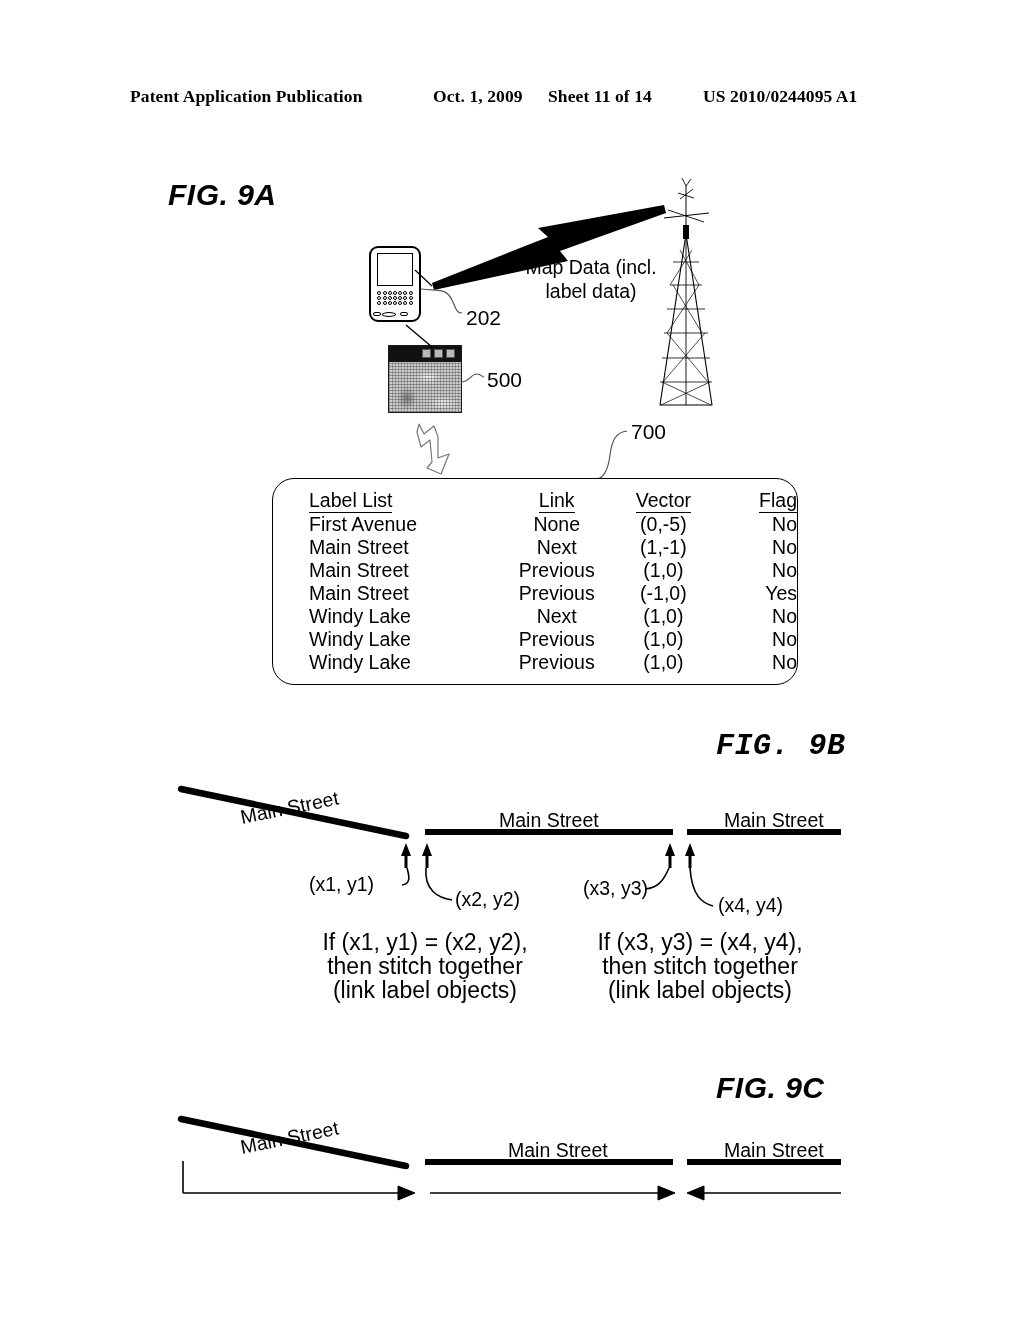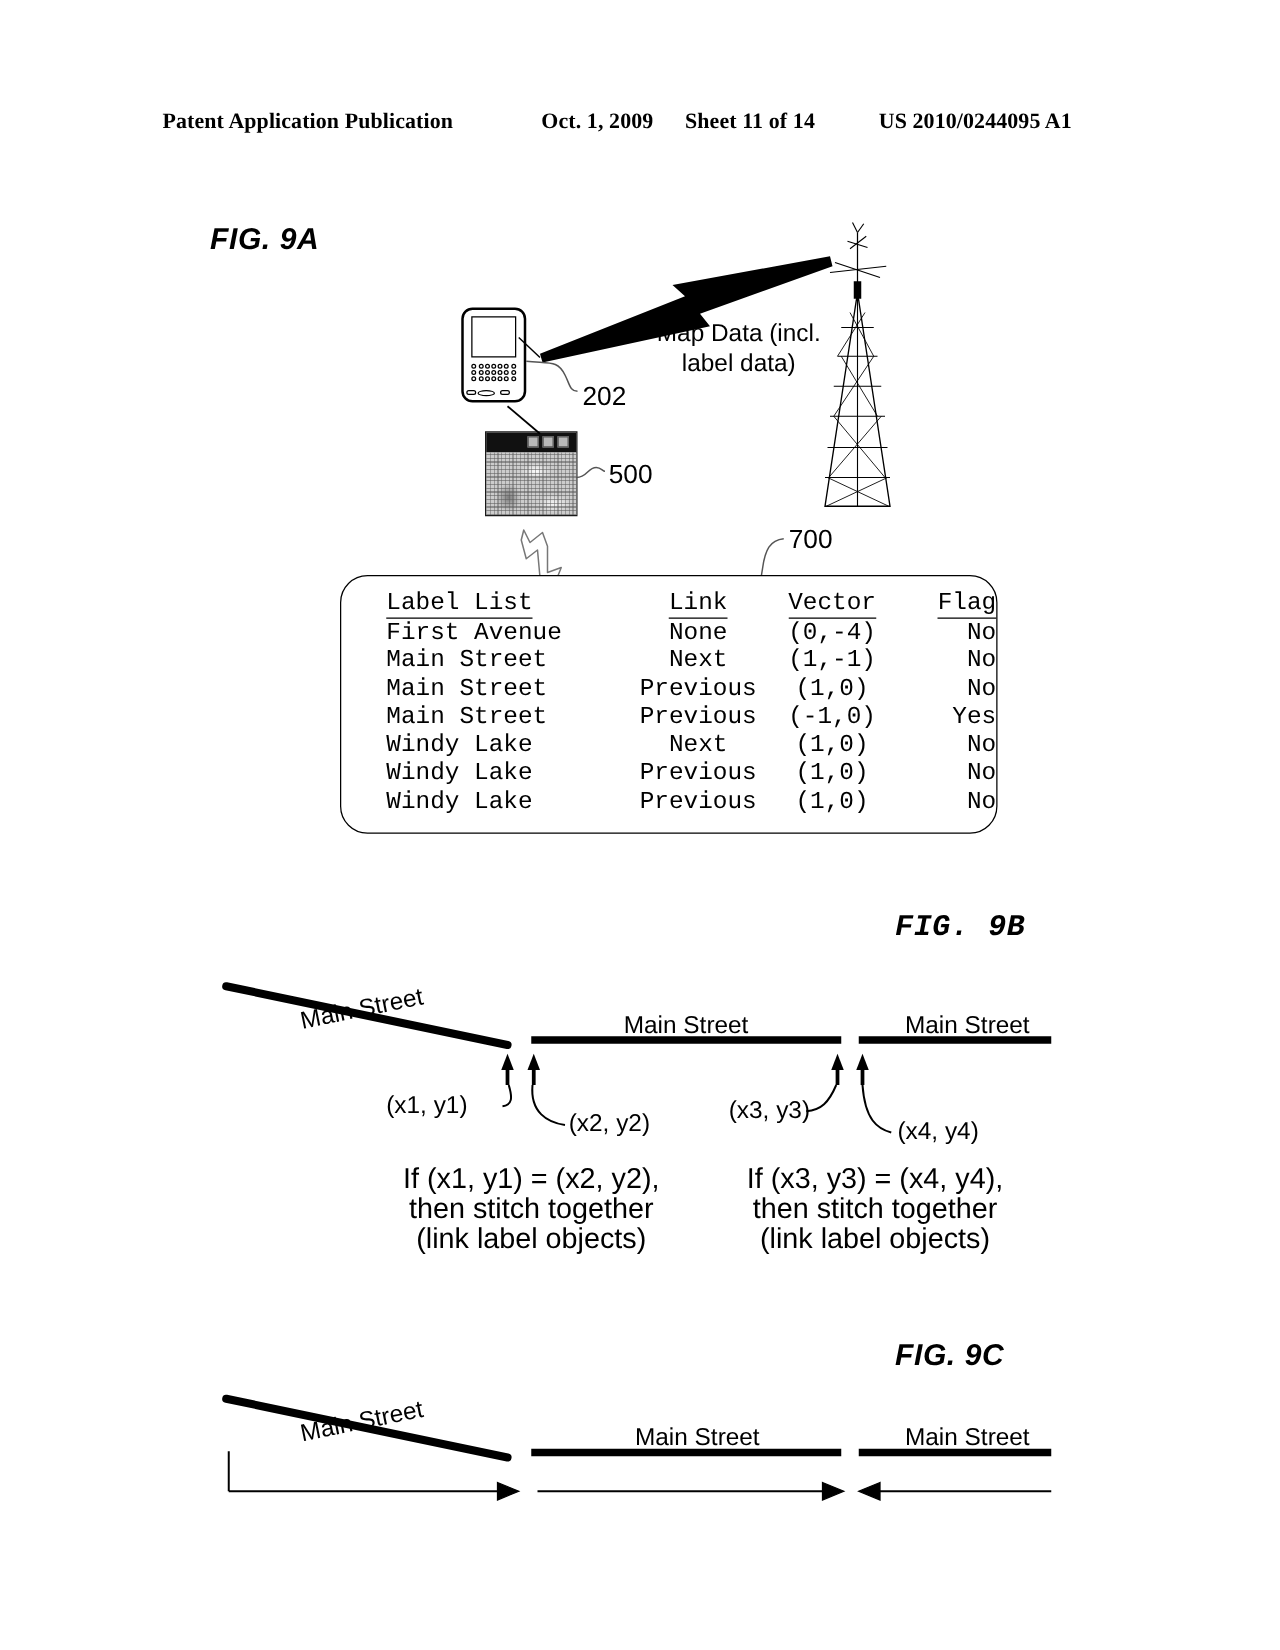--- a/index.html
+++ b/index.html
@@ -34,21 +34,21 @@
   #page-header .h-date  { position: absolute; left: 303px; top: 0; }
   #page-header .h-sheet { position: absolute; left: 418px; top: 0; }
   #page-header .h-num   { position: absolute; left: 573px; top: 0; }
 
   
   .fig-title {
     position: absolute;
     font-family: "Liberation Sans", sans-serif;
     font-weight: bold;
     font-style: italic;
-    font-size: 24px;
+    font-size: 30px;
     letter-spacing: 0.5px;
     white-space: nowrap;
   }
   #fig-9a-title { left: 168px; top: 178px; }
   #fig-9b-title { left: 716px; top: 729px; font-family: Liberation Mono, monospace; }
   #fig-9c-title { left: 716px; top: 1071px; }
 
   
   #handheld {
     position: absolute;
@@ -179,28 +179,27 @@
     width: 160px;
     text-align: center;
     font-size: 19.5px;
     line-height: 24px;
   }
 
   
   #label-table {
     position: absolute;
     left: 272px;
-    top: 460px;
+    top: 478px;
     width: 526px;
     height: 207px;
     border: 1.7px solid #000;
     border-radius: 22px;
     box-sizing: border-box;
     background: #fff;
-    font-family: Liberation Mono, monospace;
   }
   #label-table table {
     position: absolute;
     left: 0; top: 10px;
     width: 100%;
     border-collapse: collapse;
     font-size: 19.5px;
   }
   #label-table th,
   #label-table td {
@@ -370,21 +369,21 @@
         <th class="c-label"><span>Label List</span></th>
         <th class="c-link"><span>Link</span></th>
         <th class="c-vec"><span>Vector</span></th>
         <th class="c-flag"><span>Flag</span></th>
       </tr>
     </thead>
     <tbody>
       <tr>
         <td class="c-label">First Avenue</td>
         <td class="c-link">None</td>
-        <td class="c-vec">(0,-4)</td>
+        <td class="c-vec">(0,-5)</td>
         <td class="c-flag">No</td>
       </tr>
       <tr>
         <td class="c-label">Main Street</td>
         <td class="c-link">Next</td>
         <td class="c-vec">(1,-1)</td>
         <td class="c-flag">No</td>
       </tr>
       <tr>
         <td class="c-label">Main Street</td>

